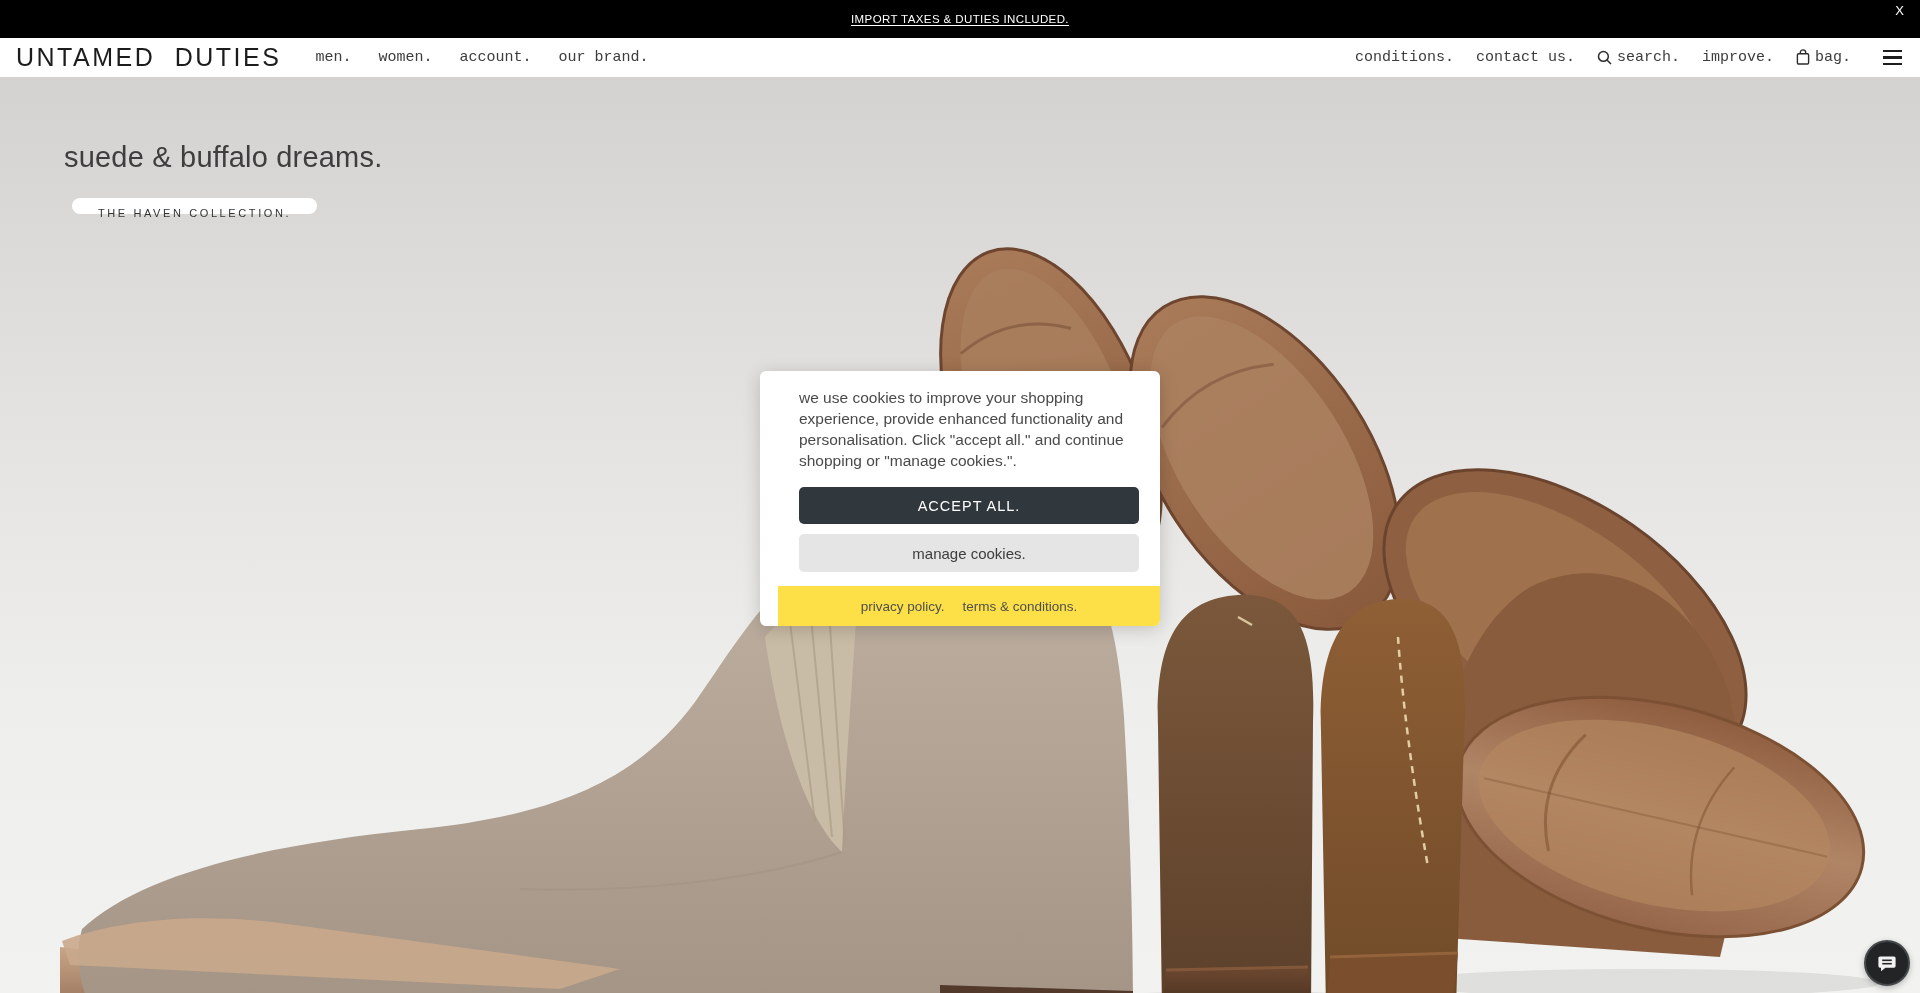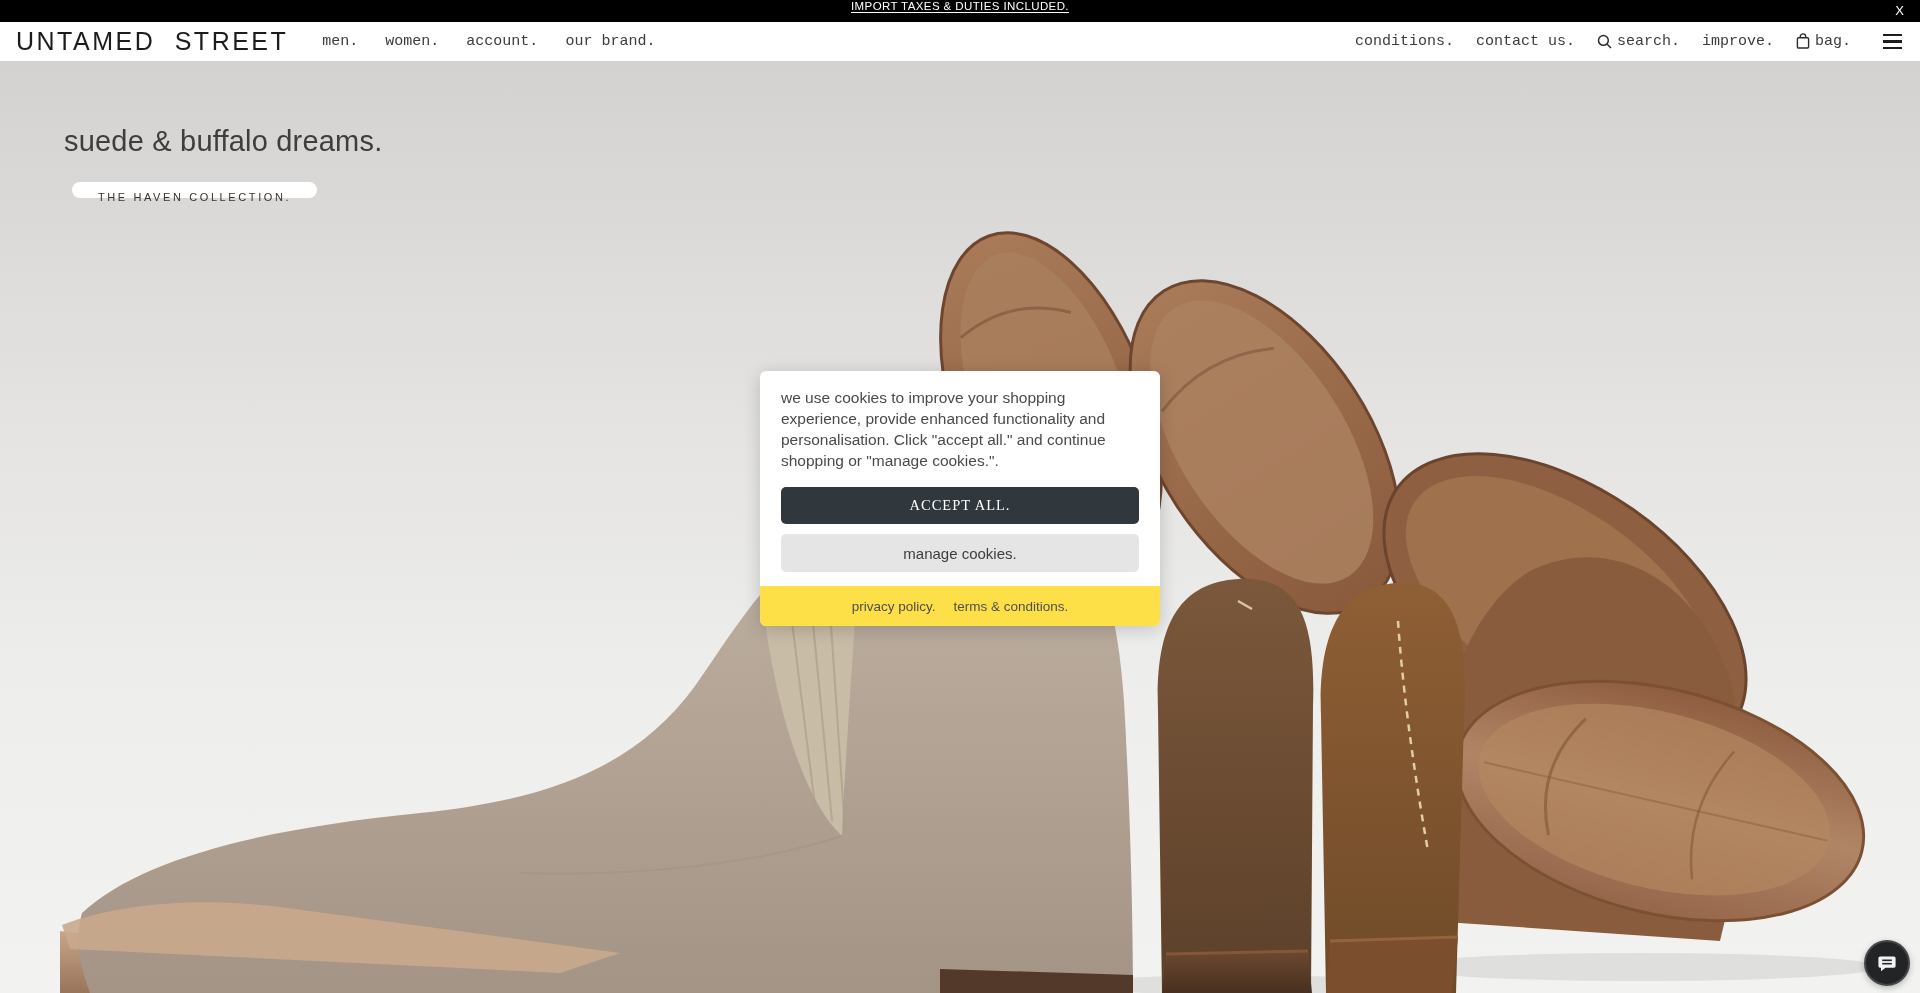--- a/index.html
+++ b/index.html
@@ -5,22 +5,22 @@
   * { margin: 0; padding: 0; box-sizing: border-box; }
   html, body { width: 1920px; height: 993px; overflow: hidden; }
   body {
     font-family: "Liberation Sans", "DejaVu Sans", sans-serif;
     background: #f2f2f0;
     position: relative;
   }
 
   
   .banner {
-    position: relative; height: 22px; background: #000;
-    display: flex; justify-content: center;
+    position: relative; height: 38px; background: #000;
+    display: flex; align-items: center; justify-content: center;
   }
   .banner-link {
     color: #fff; font-size: 11.5px; letter-spacing: 0.4px;
     text-decoration: underline; text-underline-offset: 2px; cursor: pointer;
   }
   .banner-close {
     position: absolute; right: 16px; top: 0; height: 22px;
     color: #fff; font-size: 13px; line-height: 22px; cursor: pointer;
     background: none; border: none; font-family: inherit;
   }
@@ -59,30 +59,30 @@
     position: absolute; left: 72px; top: 121px;
     height: 16px; line-height: 30px; padding: 0 26px;
     background: #fff; border: none; border-radius: 999px; cursor: pointer;
     font-family: inherit; font-size: 11px; letter-spacing: 2.6px; color: #333;
   }
 
   
   .cookie-modal {
     position: absolute; top: 371px; left: 50%; transform: translateX(-50%);
     width: 400px; background: #fff; border-radius: 6px;
-    box-shadow: 0 3px 18px rgba(0,0,0,0.18); z-index: 10; overflow: hidden;
+    box-shadow: 0 3px 18px rgba(0,0,0,0.18); z-index: 10; overflow: hidden; padding-left: 18px;
   }
   .cookie-body { padding: 16px 21px 14px 21px; }
   .cookie-text {
     font-size: 15.5px; line-height: 21px; color: #4a4a4a;
   }
   .cookie-accept {
     display: block; width: 100%; height: 37px; margin-top: 16px;
     background: #30373d; color: #fff; border: none; border-radius: 5px;
-    font-family: Liberation Serif, serif; font-size: 14.5px; letter-spacing: 1px; cursor: pointer;
+    font-family: Liberation Sans, sans-serif; font-size: 14.5px; letter-spacing: 1px; cursor: pointer;
   }
   .cookie-manage {
     display: block; width: 100%; height: 38px; margin-top: 10px;
     background: #e5e5e5; color: #3d3d3d; border: none; border-radius: 5px;
     font-family: inherit; font-size: 15px; cursor: pointer;
   }
   .cookie-footer {
     background: #fde047; height: 40px;
     display: flex; align-items: center; justify-content: center; gap: 18px;
   }
@@ -100,21 +100,21 @@
 </style>
 </head>
 <body>
 
 <div class="banner">
   <a class="banner-link">IMPORT TAXES &amp; DUTIES INCLUDED.</a>
   <button class="banner-close">X</button>
 </div>
 
 <div class="header">
-  <div class="logo">UNTAMED STREET</div>
+  <div class="logo">UNTAMED DUTIES</div>
 
   <nav class="nav-left">
     <a class="nav-item">men.</a>
     <a class="nav-item">women.</a>
     <a class="nav-item">account.</a>
     <a class="nav-item">our brand.</a>
   </nav>
 
   <nav class="nav-right">
     <a class="nav-item">conditions.</a>

